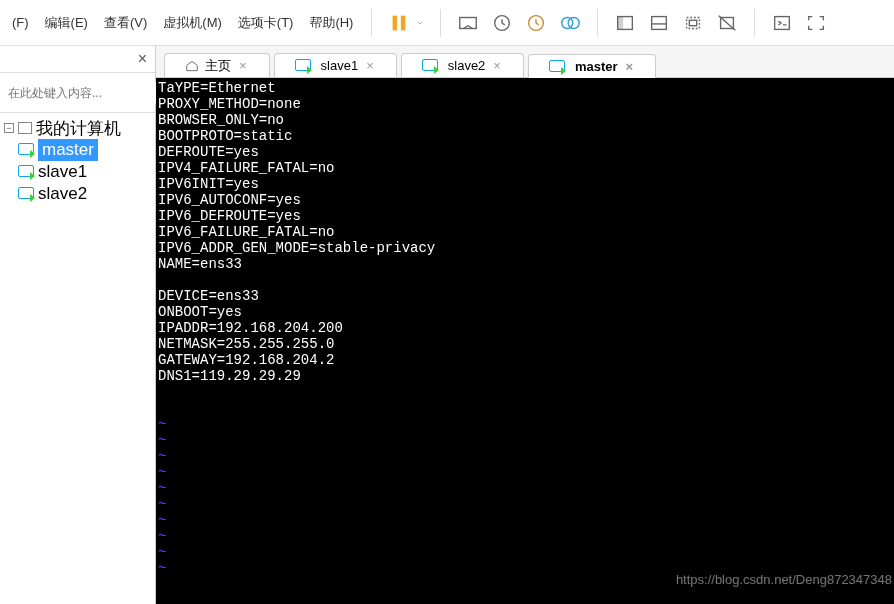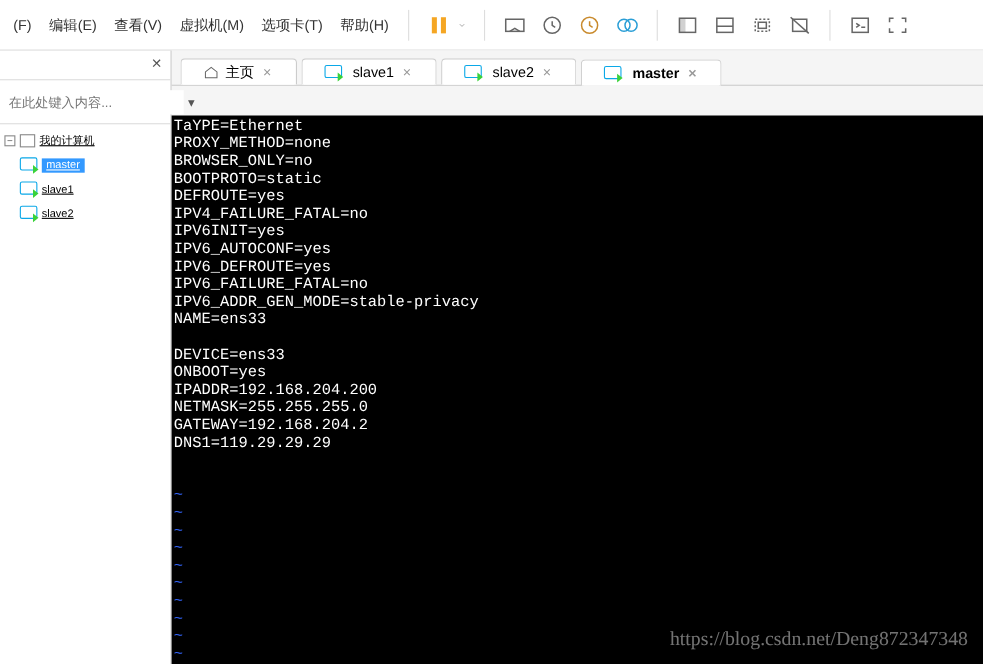--- a/index.html
+++ b/index.html
@@ -124,21 +124,21 @@
     border-left: 5px solid #3ad23a;
     border-top: 4px solid transparent;
     border-bottom: 4px solid transparent;
   }
   .pc-icon {
     width: 14px; height: 12px;
     border: 1.5px solid #888;
     margin-right: 4px;
     position: relative;
   }
-  .tree-label { font-size: 10px; text-decoration: underline; }
+  .tree-label { font-size: 17px; }
   .tree-node.selected .tree-label {
     background: #3399ff;
     color: #fff;
     padding: 1px 4px;
   }
   
   .content {
     flex: 1;
     display: flex;
     flex-direction: column;
@@ -186,30 +186,29 @@
     flex: 1;
     background: #000;
     color: #fff;
     font-family: "Courier New", monospace;
     font-size: 14px;
     line-height: 16px;
     padding: 2px 2px;
     white-space: pre;
     overflow: hidden;
     position: relative;
-    margin-top: 27px;
   }
   .tilde { color: #3366ff; }
   .watermark {
     position: absolute;
-    right: 14px;
+    right: 2px;
     bottom: 16px;
     color: rgba(255,255,255,0.45);
-    font-family: Liberation Serif, serif;
-    font-size: 18px;
+    font-family: Liberation Sans, sans-serif;
+    font-size: 13px;
   }
 </style>
 </head>
 <body>
 
 <div class="menubar">
   <span class="menu-item">(F)</span>
   <span class="menu-item">编辑(E)</span>
   <span class="menu-item">查看(V)</span>
   <span class="menu-item">虚拟机(M)</span>

